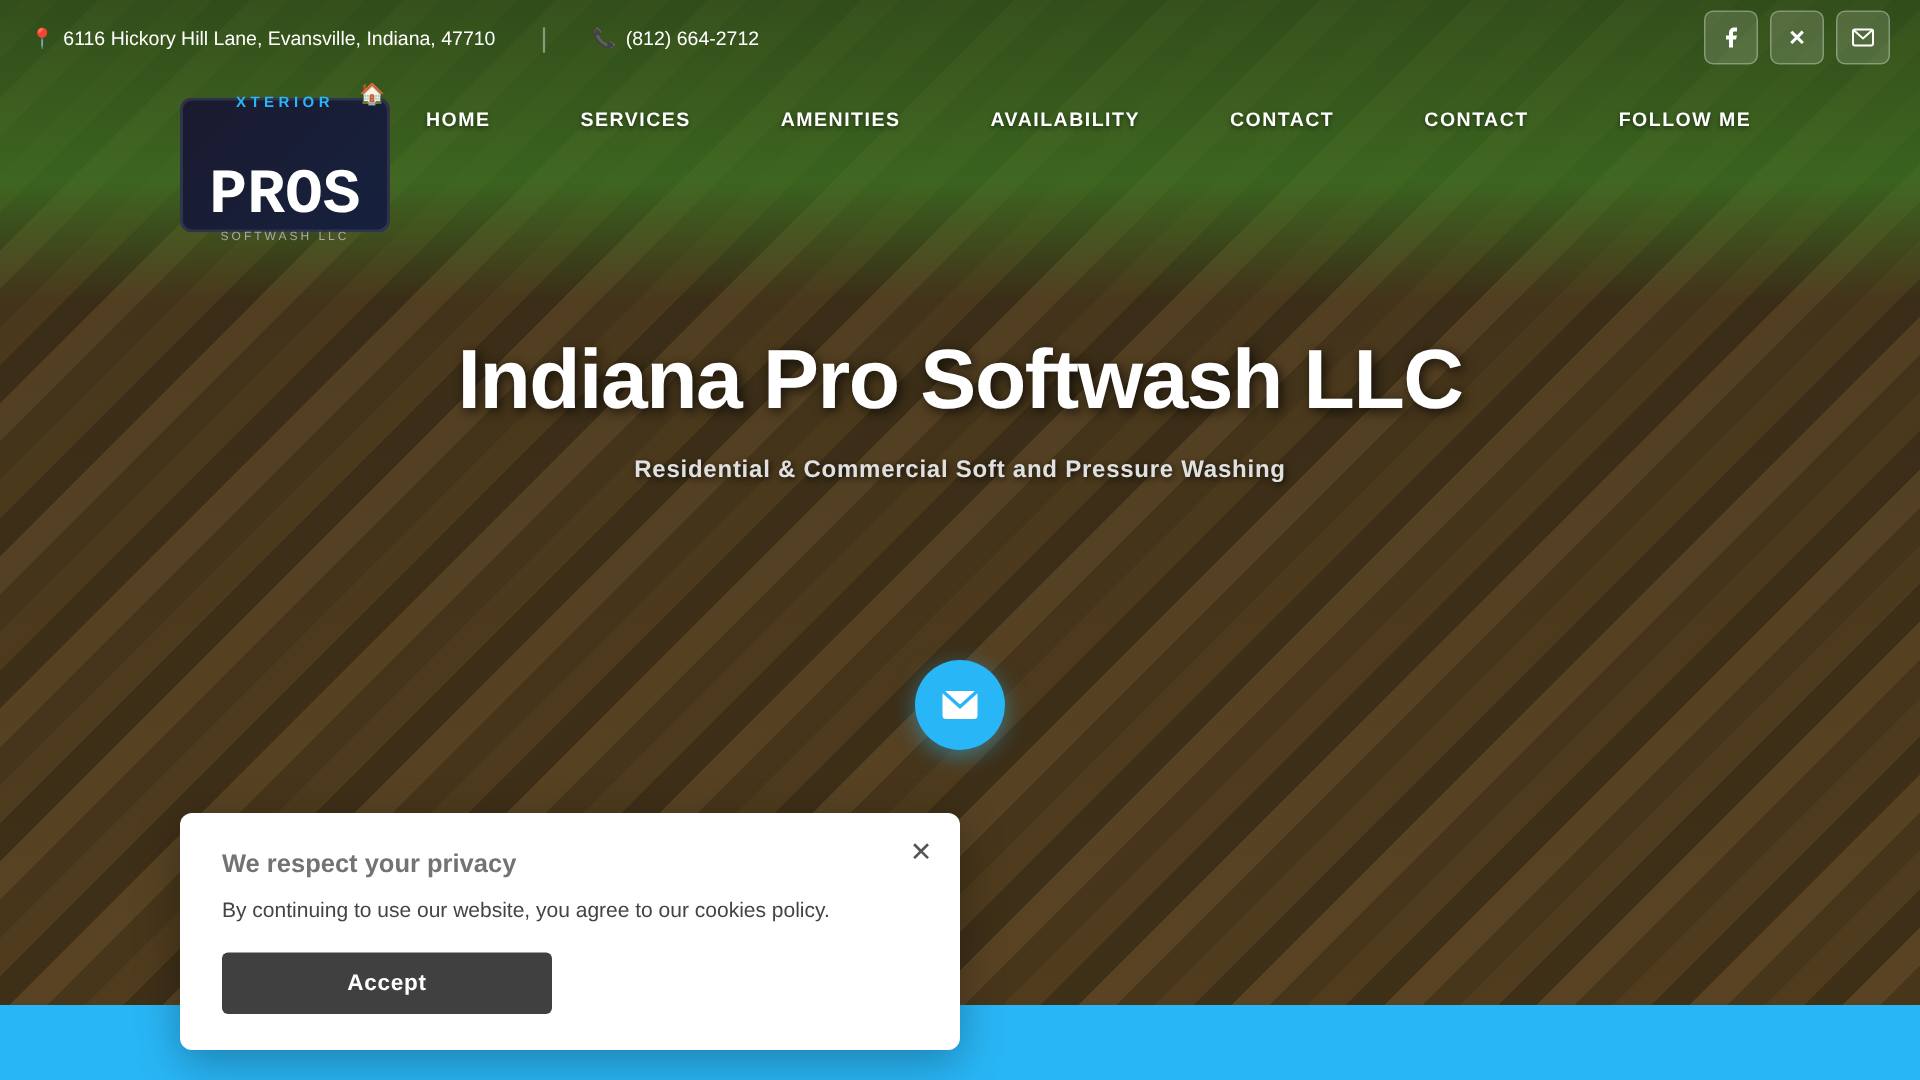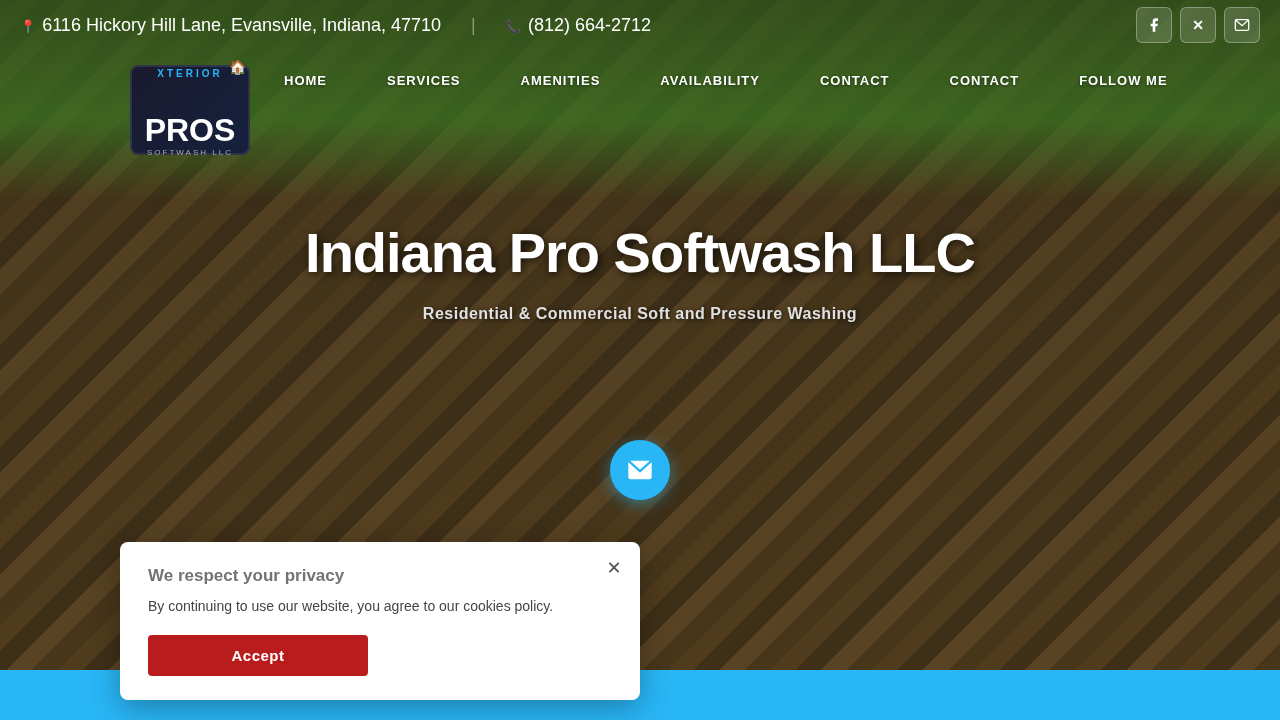--- a/index.html
+++ b/index.html
@@ -55,21 +55,21 @@
       display: flex;
       align-items: center;
       gap: 30px;
     }
 
     .top-bar-item {
       display: flex;
       align-items: center;
       gap: 6px;
       color: #fff;
-      font-size: 18px;
+      font-size: 13px;
     }
 
     .top-bar-divider {
       color: rgba(255,255,255,0.4);
       font-size: 18px;
     }
 
     .top-bar-right {
       display: flex;
       align-items: center;
@@ -126,21 +126,21 @@
       left: 120px;
       width: 140px;
       height: 100px;
       z-index: 20;
       display: flex;
       align-items: center;
       justify-content: center;
     }
 
     .logo-inner {
-      width: 120px;
+      width: 140px;
       height: 90px;
       background: linear-gradient(135deg, #1a1a2e 0%, #16213e 100%);
       border-radius: 8px;
       display: flex;
       flex-direction: column;
       align-items: center;
       justify-content: center;
       padding: 6px;
       border: 2px solid rgba(255,255,255,0.1);
     }
@@ -251,21 +251,21 @@
     }
 
     .cookie-text {
       font-size: 14px;
       color: #444;
       line-height: 1.5;
       margin-bottom: 18px;
     }
 
     .cookie-accept {
-      background: #b91c1c;
+      background: #404040;
       color: #fff;
       border: none;
       border-radius: 4px;
       padding: 12px 0;
       width: 220px;
       font-size: 15px;
       font-weight: 600;
       cursor: pointer;
       letter-spacing: 0.5px;
     }
@@ -310,21 +310,21 @@
       </div>
     </div>
   </div>
 
   <div class="logo">
     <div class="logo-inner">
       <div style="position:relative; width:100%; text-align:center;">
         <span class="logo-xtop" style="color:#29b6f6;font-size:10px;font-weight:900;letter-spacing:3px;font-family:Arial;">XTERIOR</span>
         <span class="logo-house" style="position:absolute;right:-5px;top:-4px;font-size:14px;">🏠</span>
       </div>
-      <div style="color:#fff;font-size:32px;font-weight:900;line-height:1;font-family:Liberation Sans, sans-serif;margin-top:33px;">PROS</div>
+      <div style="color:#fff;font-size:42px;font-weight:900;line-height:1;font-family:Liberation Mono, monospace;margin-top:33px;">PROS</div>
       <div style="color:#aaa;font-size:8px;letter-spacing:2px;font-family:Arial;margin-top:2px;">SOFTWASH LLC</div>
     </div>
   </div>
 
   <nav class="nav-bar">
     <ul class="nav-links">
       <li>
         <a class="nav-link" href="#">HOME</a>
       </li>
       <li>

